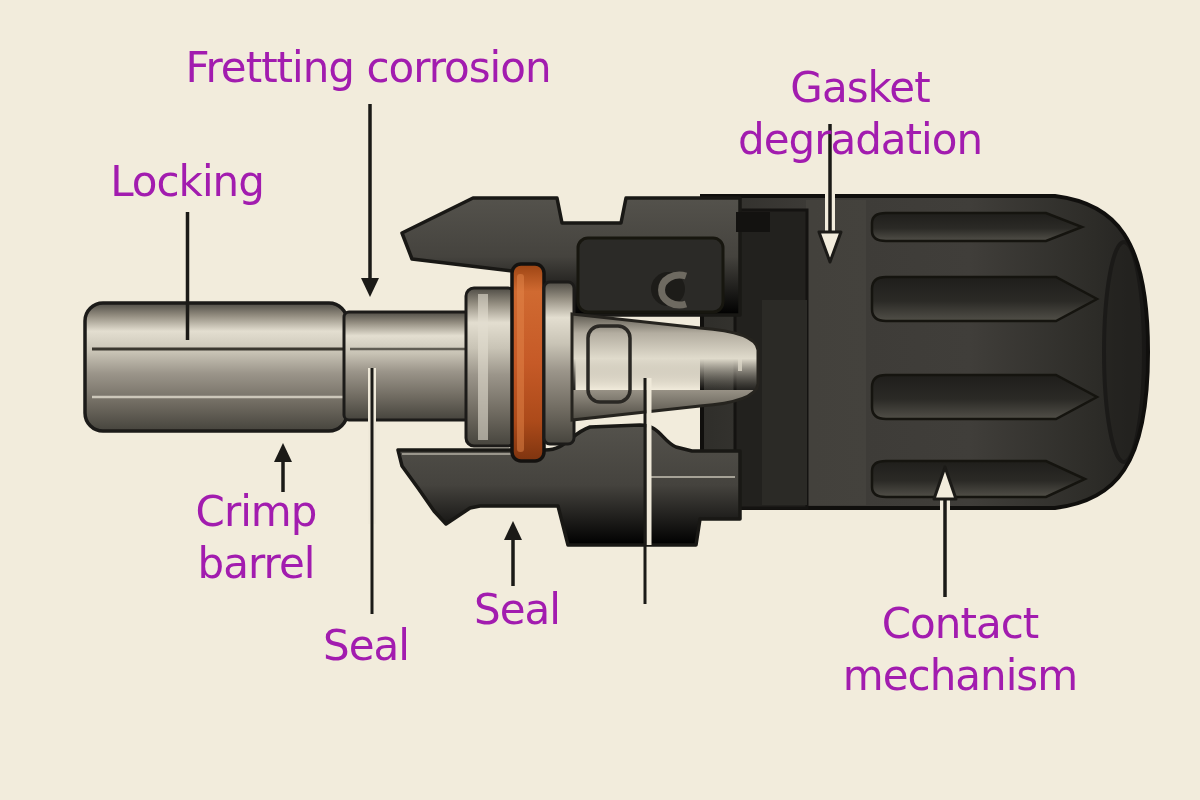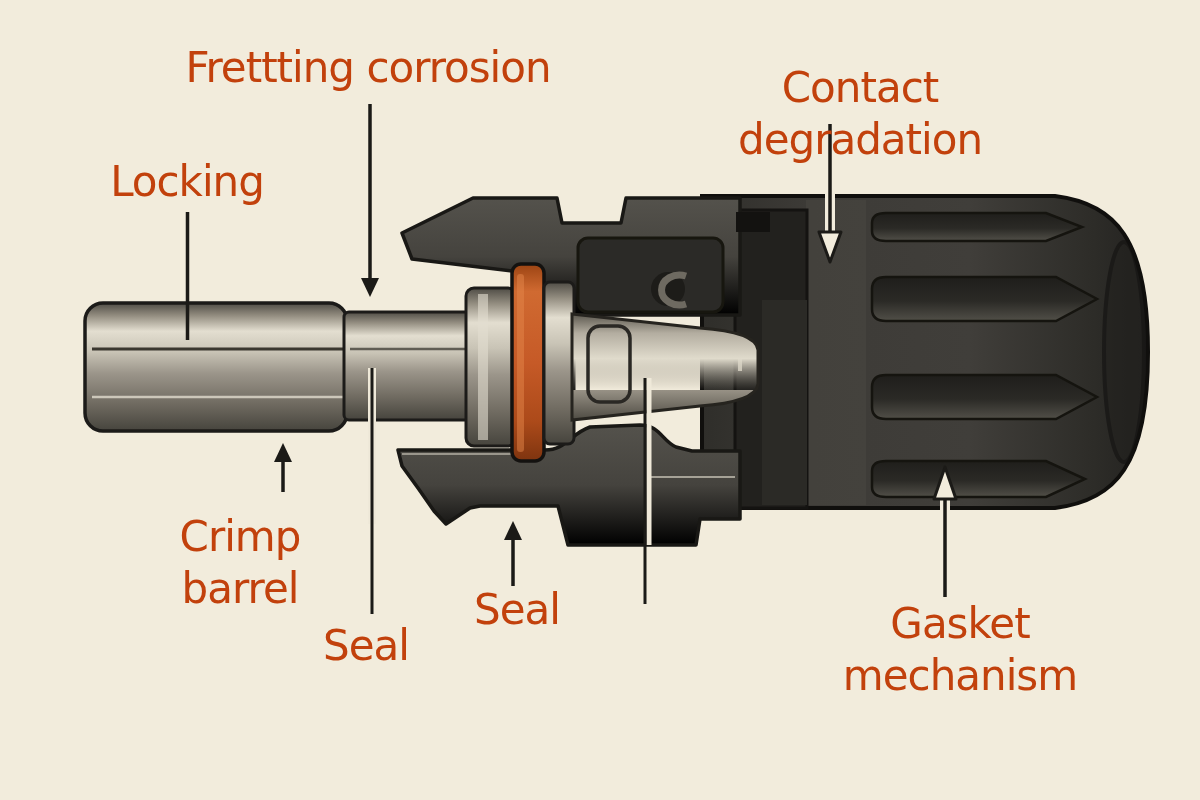--- a/index.html
+++ b/index.html
@@ -4,21 +4,21 @@
 <style>
   html,body{margin:0;padding:0;background:#f2ecdc;}
   .stage{
     position:relative;width:1200px;height:800px;overflow:hidden;
     background:#f2ecdc;
     font-family:"DejaVu Sans","Liberation Sans",sans-serif;
   }
   .stage svg{position:absolute;left:0;top:0;}
   .label{
     position:absolute;transform:translateX(-50%);
-    color:#c2410c;font-size:42px;font-weight:500;letter-spacing:-1px;
+    color:#a21caf;font-size:42px;font-weight:500;letter-spacing:-1px;
     line-height:1.24;text-align:center;white-space:pre-line;
     user-select:none;
   }
 </style>
 </head>
 <body>
 
 <div class="stage">
 
   <svg width="1200" height="800" viewBox="0 0 1200 800">
@@ -156,26 +156,26 @@
       <path d="M645,378 V604" stroke-width="3"></path>
 
       <path d="M945,597 V498" stroke="#f2ecdc" stroke-width="10"></path>
       <path d="M945,597 V500"></path>
       <polygon points="945,467 934,499 956,499" fill="#f2ecdc" stroke="#1b1a17" stroke-width="3" stroke-linejoin="round"></polygon>
     </g>
   </svg>
 
   <div class="label" style="left:368px;top:42px;">Frettting corrosion</div>
 
-  <div class="label" style="left:860px;top:62px;">Contact degradation</div>
+  <div class="label" style="left:860px;top:62px;">Gasket degradation</div>
 
   <div class="label" style="left:187px;top:156px;">Locking</div>
 
-  <div class="label" style="left:240px;top:486px;margin-top:25px;">Crimp
+  <div class="label" style="left:256px;top:486px;">Crimp
 barrel</div>
 
   <div class="label" style="left:366px;top:620px;">Seal</div>
 
   <div class="label" style="left:517px;top:584px;">Seal</div>
 
-  <div class="label" style="left:960px;top:598px;">Gasket
+  <div class="label" style="left:960px;top:598px;">Contact
 mechanism</div>
 </div>
 
 </body></html>

